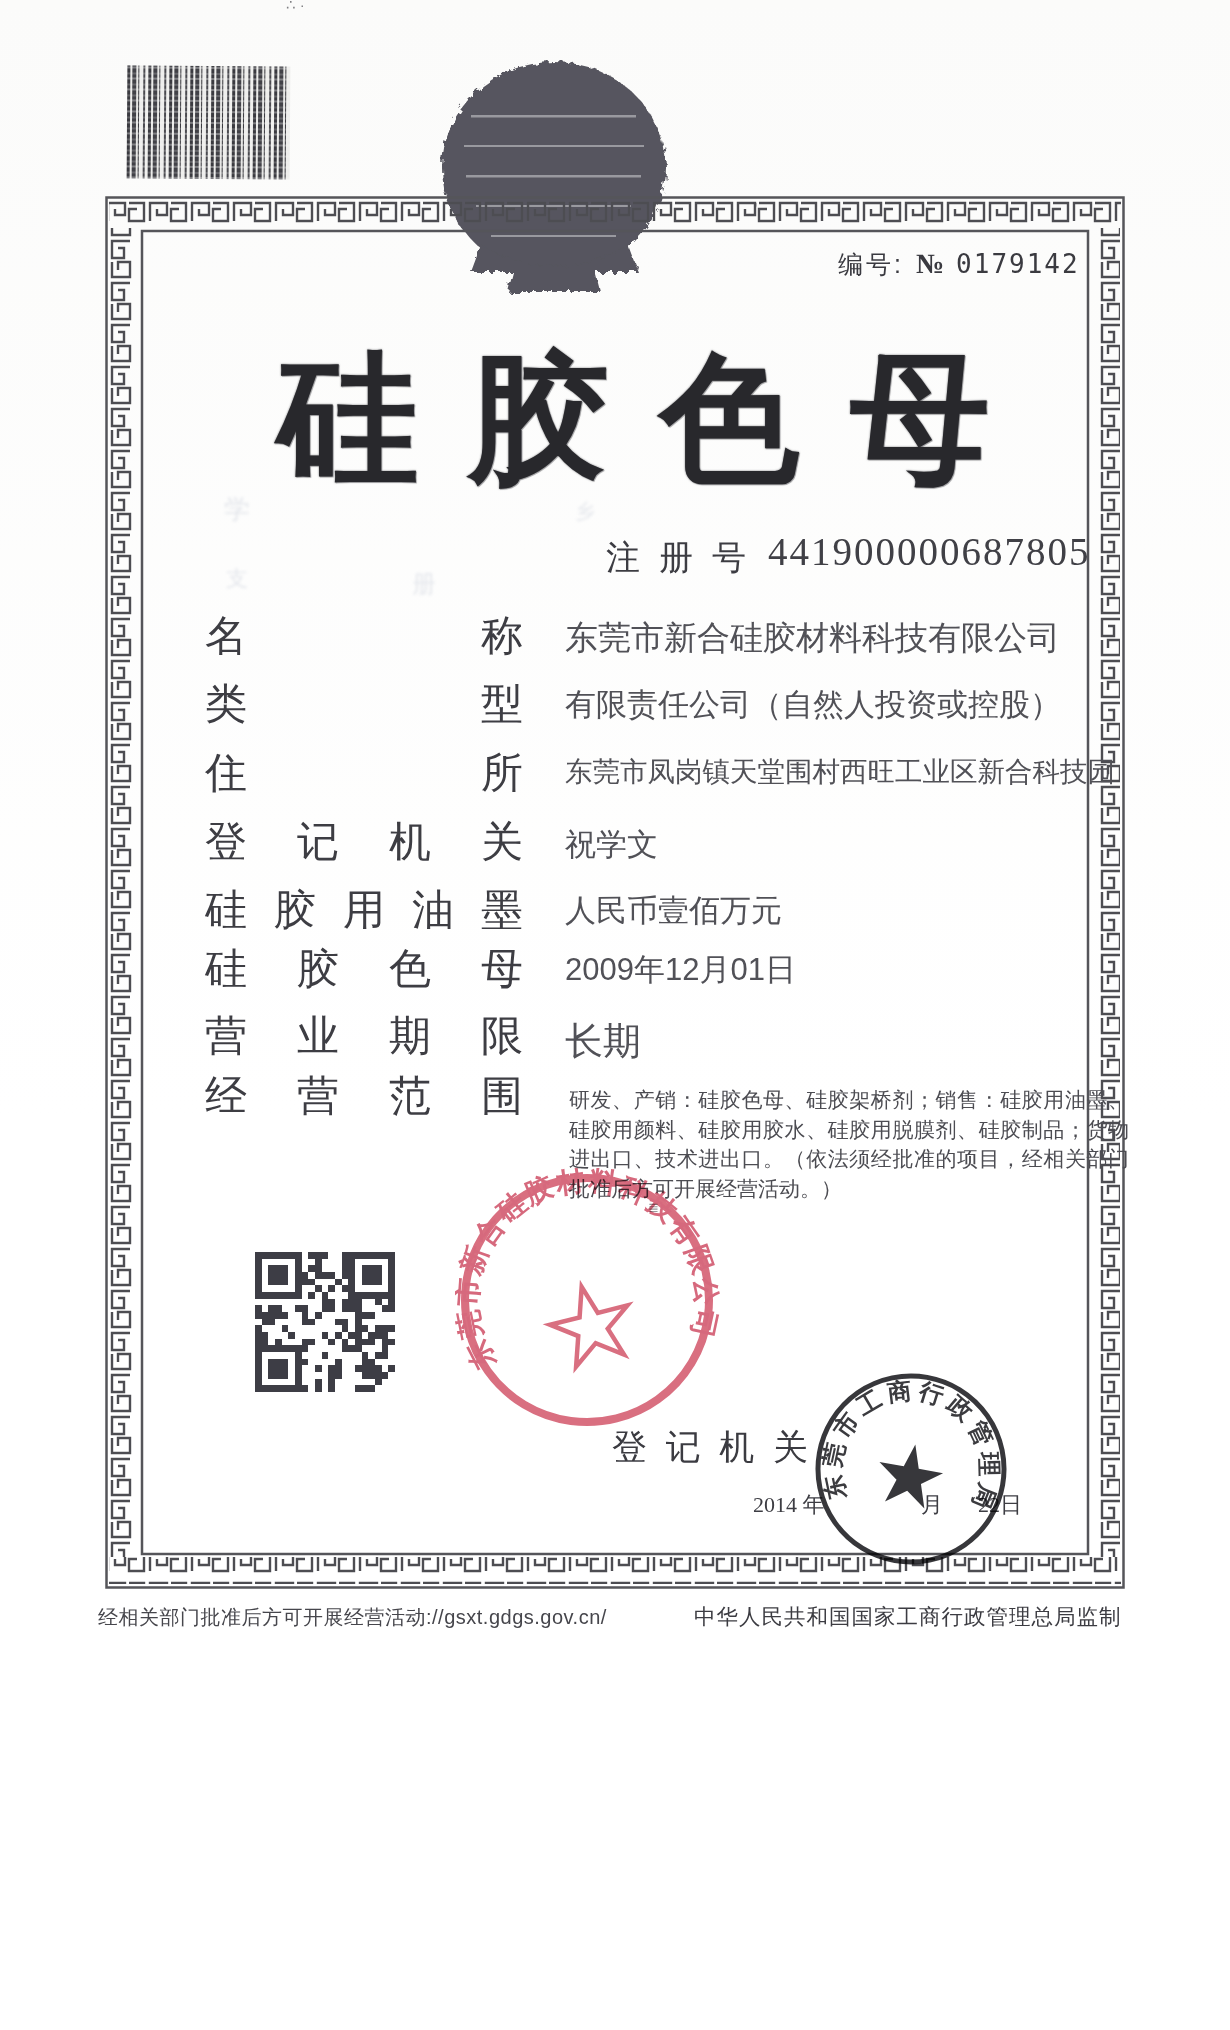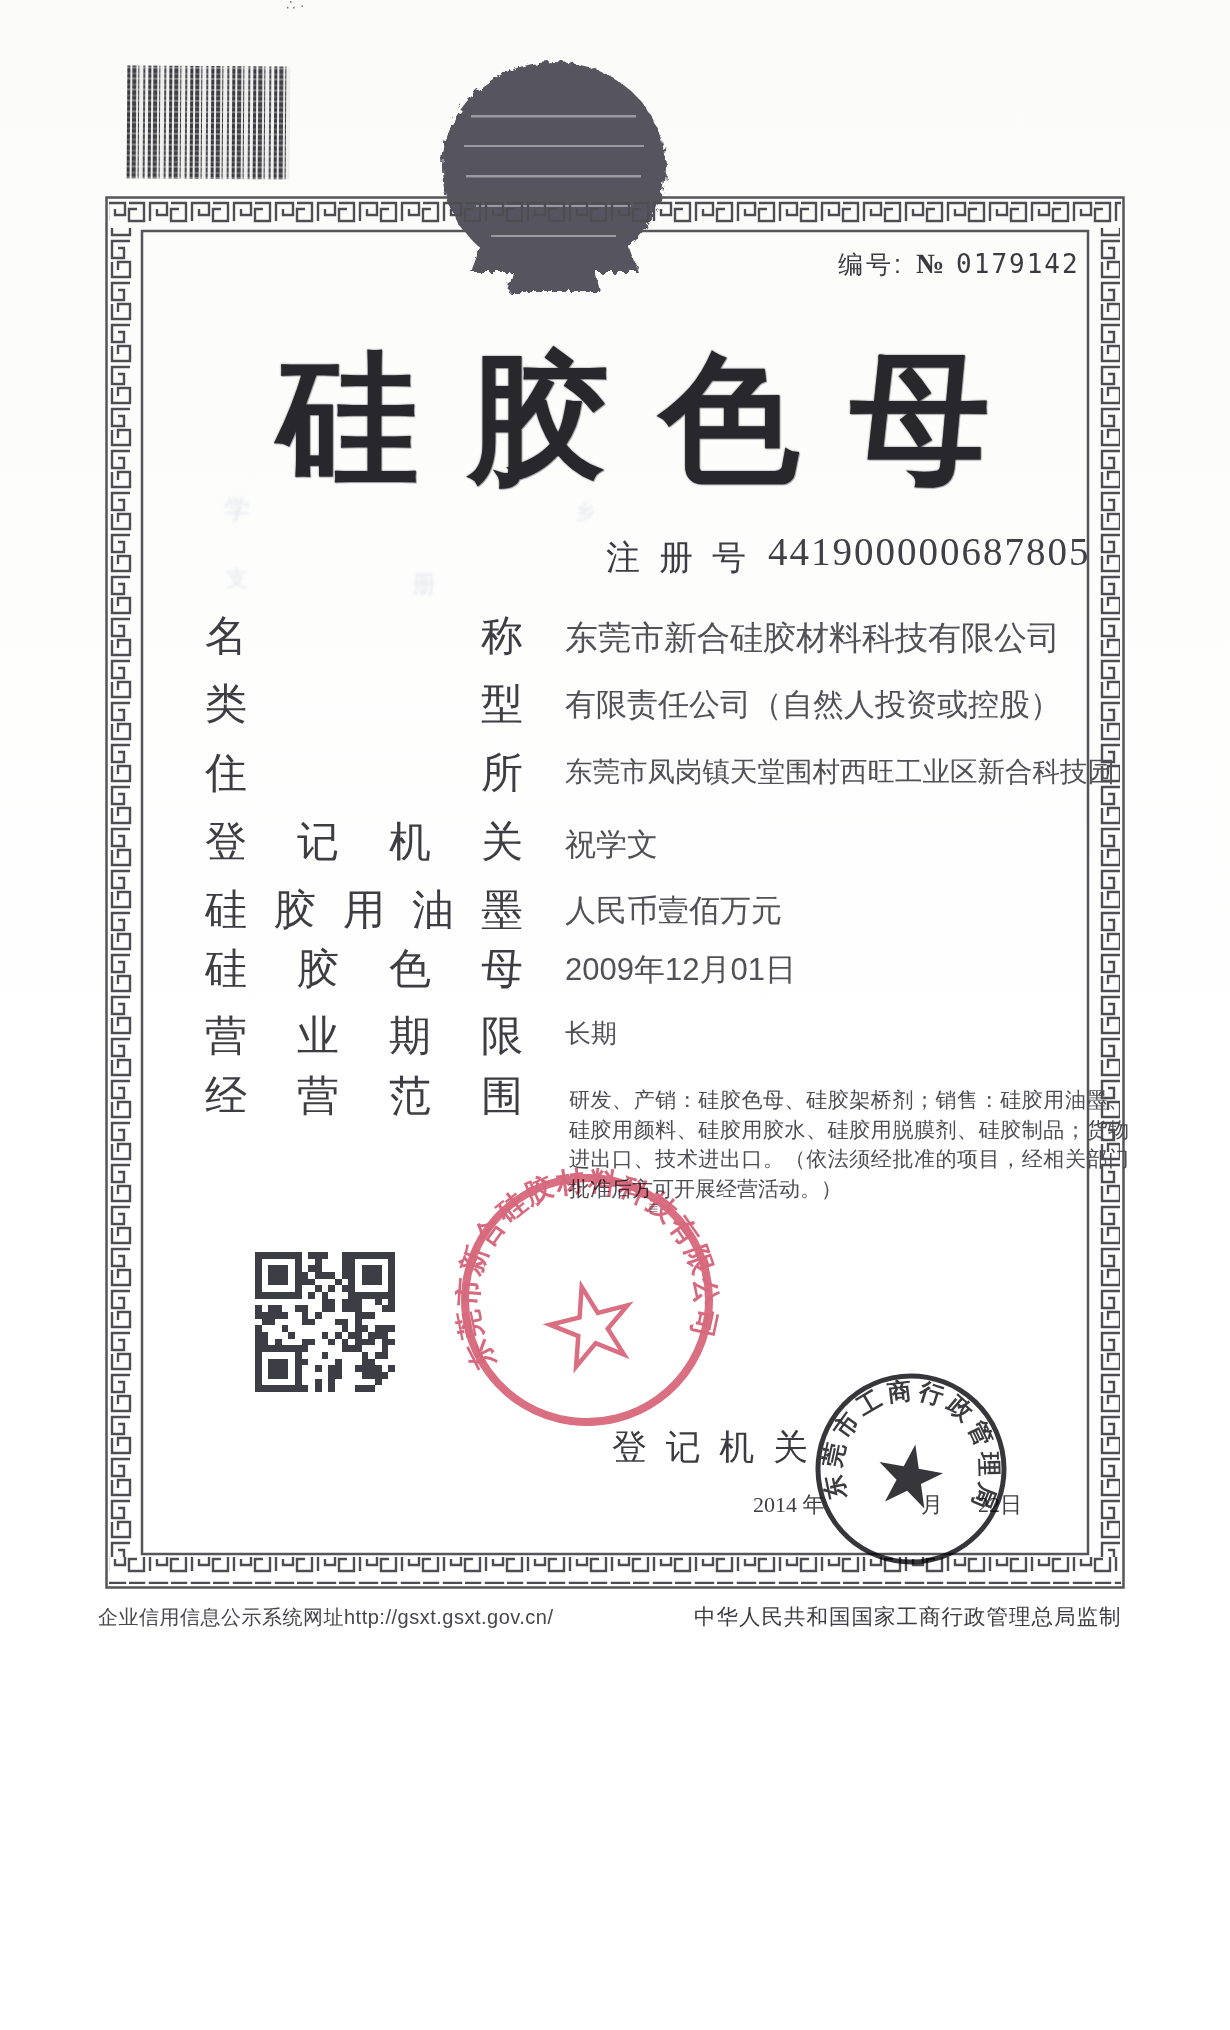--- a/index.html
+++ b/index.html
@@ -44,21 +44,21 @@
   .regno-label{left:606px;top:535px;width:140px;font-size:34px;color:#3c3c42;
     text-align:justify;text-align-last:justify}
   .regno-value{left:768px;top:529px;font-family:"Liberation Serif",serif;
     font-size:39px;letter-spacing:2px;color:#404046}
 
   
   .flabel{left:205px;width:318px;font-size:42px;font-weight:500;color:#3d3d43;
     text-align:justify;text-align-last:justify;letter-spacing:0}
   .fvalue{left:565px;color:#515157}
   .v0{font-size:33px}.v1{font-size:31px}.v2{font-size:27.5px}.v3{font-size:31px}
-  .v4{font-size:31px}.v5{font-size:31px}.v6{font-size:26px}
+  .v4{font-size:31px}.v5{font-size:31px}.v6{font-size:38px}
   .scope{left:569px;top:1085px;width:560px;font-size:21px;line-height:29.5px;color:#4c4c52;text-align:justify}
 
   
   .qr{left:255px;top:1252px;width:140px;height:140px;display:grid;
     grid-template-columns:repeat(21,1fr);grid-template-rows:repeat(21,1fr);
     filter:blur(.3px)}
   .qr i{display:block}
   .qr .qd{background:#3d3d45}
 
   
@@ -636,14 +636,14 @@
   <g transform="rotate(10 101 101)">
     <circle cx="101" cy="101" r="93" fill="none" stroke="#26262a" stroke-width="5"></circle>
     <path id="authArc" d="M 45 143 A 70 70 0 1 1 157 143" fill="none"></path>
     <text font-size="24" fill="#2a2a2e" letter-spacing="5" font-weight="600">
       <textPath href="#authArc" startOffset="4">东莞市工商行政管理局</textPath>
     </text>
     <path d="M100,70 L107.6,93.5 L132.3,93.5 L112.4,108 L120,131.5 L100,117 L80,131.5 L87.6,108 L67.7,93.5 L92.4,93.5 Z" fill="#26262a" transform="translate(1,6)"></path>
   </g>
 </svg>
 
-<div class="abs footer-left">企业信用信息公示系统网址http://gsxt.gsxt.gov.cn/</div>
+<div class="abs footer-left">经相关部门批准后方可开展经营活动://gsxt.gdgs.gov.cn/</div>
 <div class="abs footer-right">中华人民共和国国家工商行政管理总局监制</div>
 
 </body></html>

